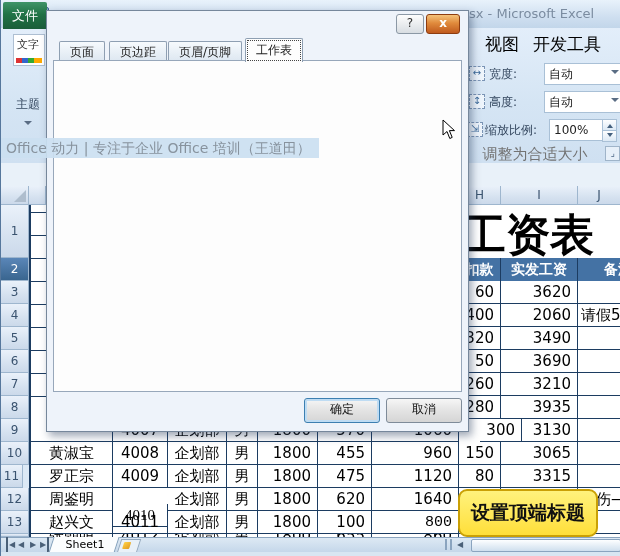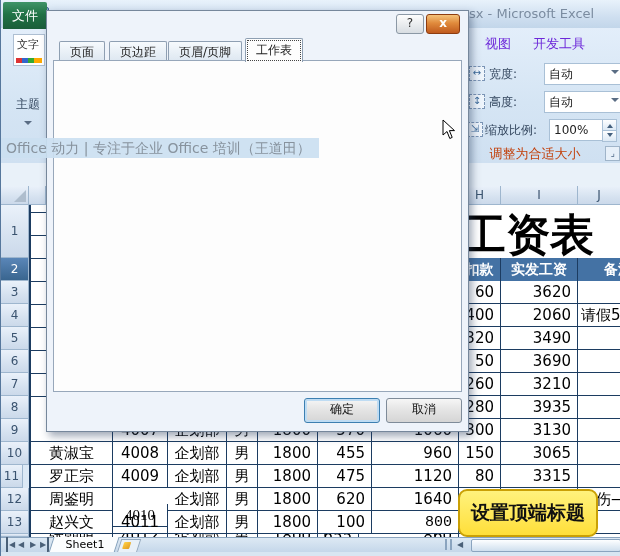--- a/index.html
+++ b/index.html
@@ -12,39 +12,39 @@
   #titlebar{left:0;top:0;width:620px;height:28px;
     background:linear-gradient(#e8f2fb,#cfdff0 60%,#c2d6ea);}
   #apptitle{left:468px;top:6px;font-size:13px;color:#7b8ca0;}
   #excel-logo{left:5px;top:5px;width:21px;height:20px;background:#fff;border:1px solid #b4c6d8;border-radius:3px;}
   #excel-logo span{position:absolute;left:3px;top:1px;font-size:13px;font-weight:bold;color:#1e7145;}
   #save-ico{left:33px;top:7px;width:13px;height:14px;background:linear-gradient(#8fb3d9,#4a7ab0);border:1px solid #3a618c;border-radius:2px;}
   #save-ico i{position:absolute;left:2px;top:7px;width:7px;height:5px;background:#dfeaf5;}
 
   
   #ribbon{left:0;top:28px;width:620px;height:135px;background:linear-gradient(#e3eefa,#d5e5f4 55%,#cfe0f1);border-bottom:1px solid #b3c6da;}
-  .ribtab{top:4px;height:24px;line-height:24px;font-size:13px;color:#6d28d9;padding:0 8px;}
+  .ribtab{top:4px;height:24px;line-height:24px;font-size:17px;color:#000000;padding:0 8px;}
   #file-tab{left:2px;top:2px;width:44px;height:27px;line-height:27px;text-align:center;
     background:linear-gradient(#3f9468,#217346 45%,#1b5e39);color:#fff;font-size:13px;border-radius:2px 2px 0 0;}
   .vsep{width:1px;background:#c2d3e4;border-right:1px solid #f2f8fd;}
 
   
   #themes-ico{left:12px;top:34px;width:30px;height:30px;background:#fff;border:1px solid #aebfd2;}
   #themes-ico b{position:absolute;left:3px;top:2px;font-size:11px;font-weight:normal;color:#333;}
   #themes-ico u{position:absolute;left:2px;bottom:2px;width:26px;height:5px;text-decoration:none;
     background:linear-gradient(90deg,#d33 0 6px,#36c 6px 12px,#3a3 12px 18px,#fa0 18px 26px);}
   .ribsmall{font-size:12px;color:#33465e;}
   .tri-dn{width:0;height:0;border:4px solid transparent;border-top-color:#5a6d84;display:inline-block;}
 
   
   .fitrow-lab{font-size:12px;color:#33465e;}
   .fitbox{background:#fff;border:1px solid #a9c0d6;height:20px;font-size:12px;color:#222;
     display:flex;align-items:center;padding:0 4px;justify-content:space-between;}
   .ficon{width:14px;height:13px;border:1px dashed #7a94b5;color:#3c6a9a;font-size:10px;line-height:12px;text-align:center;background:#eef5fc;}
-  #fit-label{font-size:13px;color:#c2410c;}
+  #fit-label{font-size:15px;color:#737373;}
   #launcher{width:13px;height:13px;border:1px solid #9fb4c9;background:#e7f0f9;font-size:9px;line-height:12px;text-align:center;color:#4a6584;}
   .spin{width:13px;height:10px;border:1px solid #a9c0d6;background:linear-gradient(#fdfeff,#dce9f5);text-align:center;line-height:8px;}
   .spin b{display:inline-block;width:0;height:0;border:3px solid transparent;}
   .spin.up b{border-bottom:4px solid #44607e;margin-bottom:1px;}
   .spin.dn b{border-top:4px solid #44607e;margin-top:1px;}
 
   
   #fbar{left:0;top:163px;width:620px;height:23px;background:#e9f1f9;border-bottom:1px solid #aebfd4;}
   .colhdr,.rowhdr{background:linear-gradient(#eaf1fa,#d6e2f0 60%,#cbd9ea);border-right:1px solid #9eb6ce;border-bottom:1px solid #9eb6ce;
      font-size:12px;color:#3a536f;display:flex;align-items:center;justify-content:center;box-sizing:border-box;}
@@ -214,21 +214,21 @@
   <div class="cell lft dkb" style="left:577px;top:350px;width:43px;height:23px;"></div>
 
   <div class="cell num dkr dkb" style="left:458px;top:373px;width:42px;height:23px;">260</div>
   <div class="cell num dkr dkb" style="left:500px;top:373px;width:77px;height:23px;">3210</div>
   <div class="cell lft dkb" style="left:577px;top:373px;width:43px;height:23px;"></div>
 
   <div class="cell num dkr dkb" style="left:458px;top:396px;width:42px;height:23px;">280</div>
   <div class="cell num dkr dkb" style="left:500px;top:396px;width:77px;height:23px;">3935</div>
   <div class="cell lft dkb" style="left:577px;top:396px;width:43px;height:23px;"></div>
 
-  <div class="cell num dkr dkb" style="left:458px;top:419px;width:42px;height:23px;">300</div>
+  <div class="cell num dkr dkb" style="left:479px;top:419px;width:42px;height:23px;">300</div>
   <div class="cell num dkr dkb" style="left:500px;top:419px;width:77px;height:23px;text-align:right;">3130</div>
   <div class="cell lft dkb" style="left:577px;top:419px;width:43px;height:23px;"></div>
 
   <div class="cell num dkr dkb" style="left:458px;top:442px;width:42px;height:23px;">150</div>
   <div class="cell num dkr dkb" style="left:500px;top:442px;width:77px;height:23px;">3065</div>
   <div class="cell lft dkb" style="left:577px;top:442px;width:43px;height:23px;"></div>
 
   <div class="cell num dkr dkb" style="left:458px;top:465px;width:42px;height:23px;">80</div>
   <div class="cell num dkr dkb" style="left:500px;top:465px;width:77px;height:23px;">3315</div>
   <div class="cell lft dkb" style="left:577px;top:465px;width:43px;height:23px;"></div>
@@ -281,21 +281,21 @@
   <div class="cell ctr dkr dkb" style="left:226px;top:511px;width:31px;height:23px;">男</div>
   <div class="cell num dkr dkb" style="left:257px;top:511px;width:60px;height:23px;">1800</div>
   <div class="cell num dkr dkb" style="left:317px;top:511px;width:54px;height:23px;">100</div>
   <div class="cell num dkr dkb" style="left:371px;top:511px;width:87px;height:23px;font-family:Liberation Mono, monospace;">800</div>
 
   <div class="cell ctr dkr" style="left:30px;top:534px;width:82px;height:3px;">张朝明</div>
   <div class="cell ctr dkr" style="left:112px;top:534px;width:55px;height:3px;">4012</div>
   <div class="cell ctr dkr" style="left:167px;top:534px;width:59px;height:3px;">企划部</div>
   <div class="cell ctr dkr" style="left:226px;top:534px;width:31px;height:3px;">男</div>
   <div class="cell num dkr" style="left:257px;top:534px;width:60px;height:3px;">1800</div>
-  <div class="cell num dkr" style="left:304px;top:534px;width:54px;height:3px;">655</div>
+  <div class="cell num dkr" style="left:317px;top:534px;width:54px;height:3px;">655</div>
   <div class="cell num dkr" style="left:371px;top:534px;width:87px;height:3px;">860</div>
   <div class="abs" style="left:28px;top:419px;width:2px;height:118px;background:#1c3c61;"></div>
 
   <div class="abs" id="dlg">
     <div class="capbtn" id="btn-help">?</div>
     <div class="capbtn" id="btn-close">x</div>
 
     <div class="dtab" style="left:12px;">页面</div>
     <div class="dtab" style="left:62px;">页边距</div>
     <div class="dtab" style="left:121px;">页眉/页脚</div>

